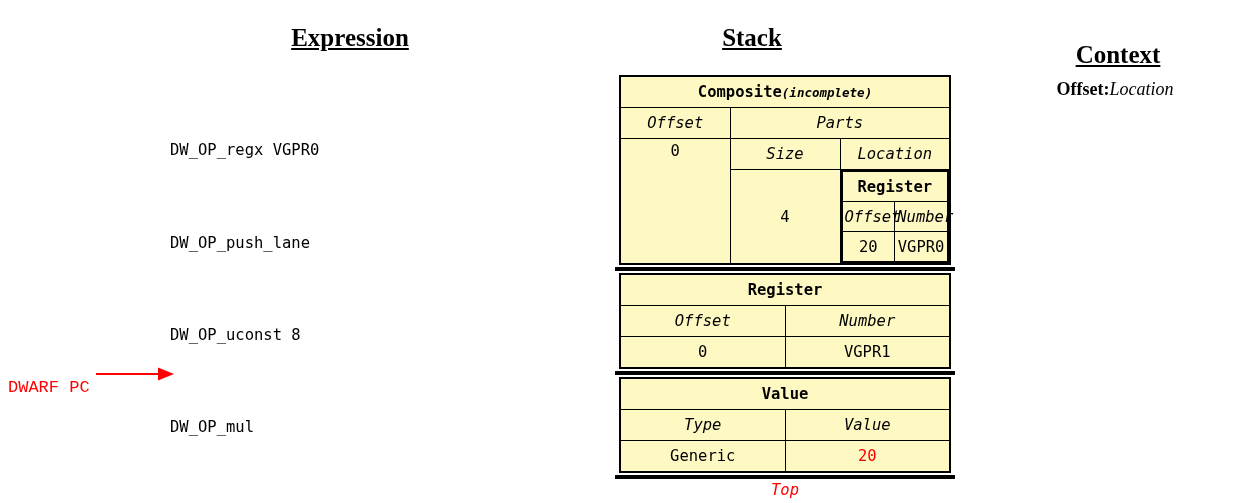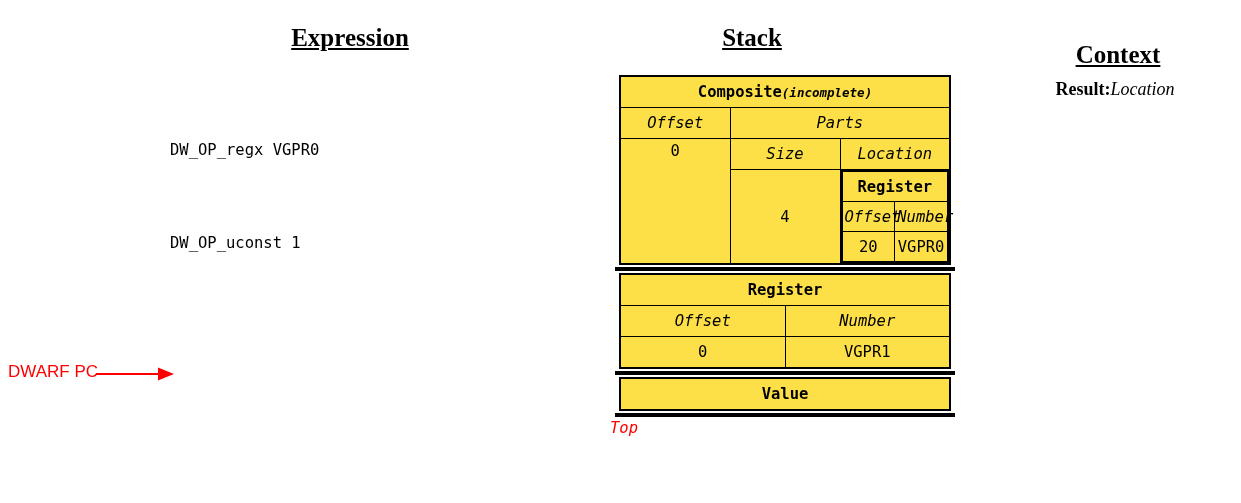--- a/index.html
+++ b/index.html
@@ -47,22 +47,22 @@
     position: absolute;
     left: 8px;
     top: 362px;
     width: 165px;
     height: 24px;
     color: #ff0000;
   }
   #pc-marker .pc-label {
     position: absolute;
     left: 0px;
-    top: 0px;
-    font-family: Liberation Sans, sans-serif;
+    top: 16px;
+    font-family: Liberation Mono, monospace;
     font-size: 17px;
     white-space: nowrap;
   }
   #pc-marker .pc-arrow {
     position: absolute;
     left: 88px;
     top: 3px;
   }
 
   
@@ -84,21 +84,21 @@
 
   
   table.box {
     border-collapse: collapse;
     border-spacing: 0;
     table-layout: fixed;
     width: 332px;
     margin-left: 9px;
     font-family: "DejaVu Sans Mono", "Liberation Mono", monospace;
     font-size: 15.5px;
-    background: #fde047;
+    background: #fef9c3;
   }
   table.box > * > tr > td {
     border: 1.6px solid #000;
     text-align: center;
     padding: 1px 2px;
     height: 28px;
     vertical-align: middle;
   }
   .outer-frame { border: 2.2px solid #000; }
 
@@ -125,20 +125,21 @@
   table.inner td {
     border: 1.5px solid #000;
     text-align: center;
     height: 27px;
     padding: 1px 2px;
     vertical-align: middle;
   }
   td.nest { padding: 0 !important; border: 1.6px solid #000; vertical-align: top; }
 
   #stack-top-label {
+    text-align: center;
     font-family: "DejaVu Sans Mono", "Liberation Mono", monospace;
     font-style: italic;
     font-size: 15.5px;
     color: #ff0000;
     margin-top: 1px;
     width: 350px;
   }
 
   
   #context-block {
@@ -156,21 +157,23 @@
 </style>
 </head>
 <body>
 
 <div class="col-heading" id="heading-expression">Expression</div>
 <div class="col-heading" id="heading-stack">Stack</div>
 <div class="col-heading" id="heading-context">Context</div>
 
 <div id="expression-list">
   <div class="expr-line">DW_OP_regx VGPR0</div>
-  <div class="expr-line">DW_OP_uconst 1</div>
+  <div class="expr-line">DW_OP_push_lane</div>
+  <div class="expr-line">DW_OP_uconst 8</div>
+  <div class="expr-line">DW_OP_mul</div>
   
   
   
   
   
   
   
   
 </div>
 
@@ -244,25 +247,33 @@
     </table>
     <div class="stack-rule"></div>
   </div>
 
   <div class="stack-frame">
     <table class="box outer-frame">
       <tbody>
         <tr>
           <td colspan="2" class="t-title">Value</td>
         </tr>
+        <tr>
+          <td class="t-head" style="width:50%;">Type</td>
+          <td class="t-head">Value</td>
+        </tr>
+        <tr>
+          <td class="t-val">Generic</td>
+          <td class="t-val red">20</td>
+        </tr>
       </tbody>
     </table>
     <div class="stack-rule"></div>
   </div>
 
   <div id="stack-top-label">Top</div>
 </div>
 
 <div id="context-block">
   <div>
-    <span class="ctx-key">Result:</span><span class="ctx-val">Location</span>
+    <span class="ctx-key">Offset:</span><span class="ctx-val">Location</span>
   </div>
 </div>
 
 </body></html>

